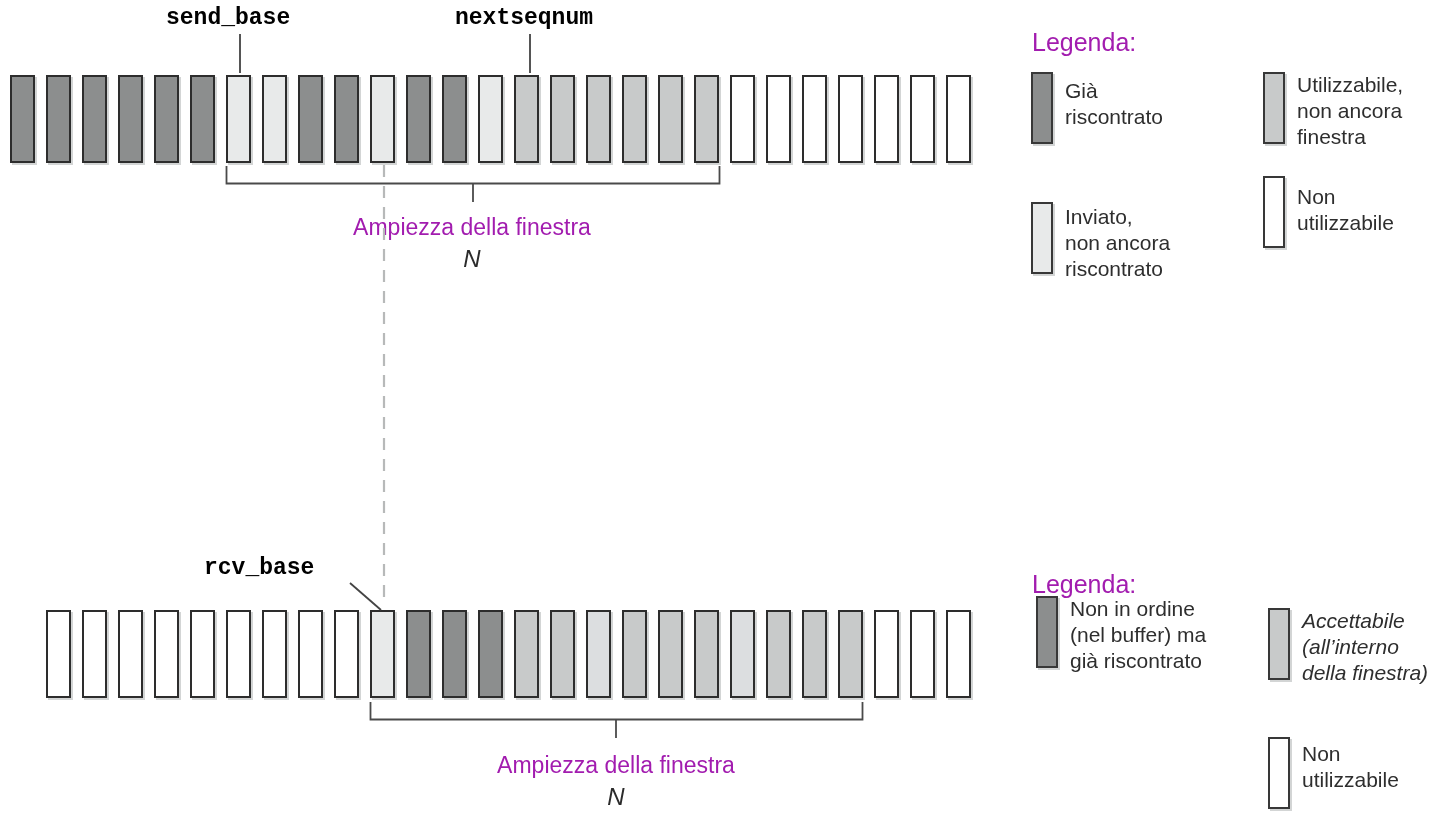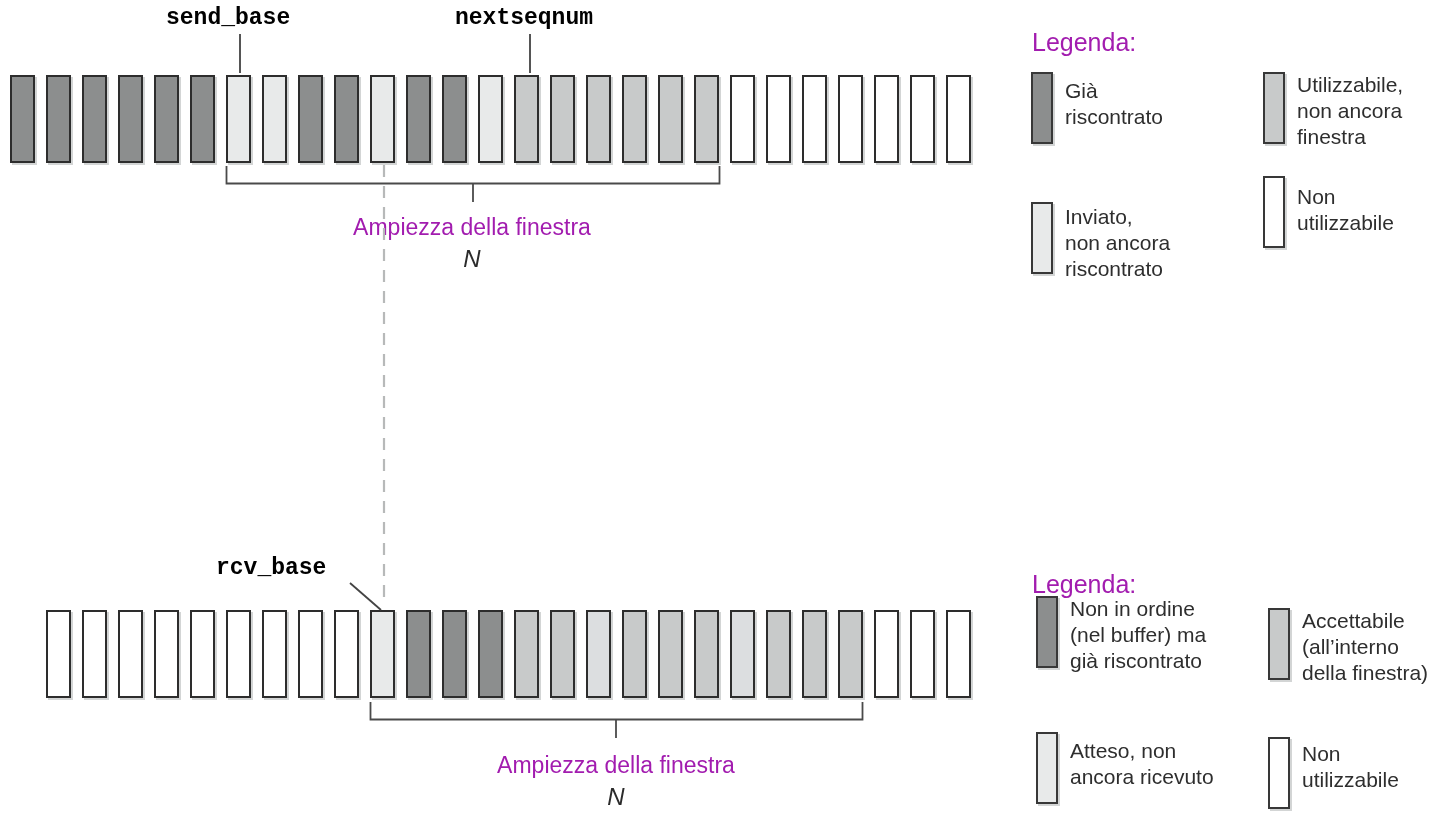--- a/index.html
+++ b/index.html
@@ -72,21 +72,21 @@
       <div class="bar" style="background: rgb(255, 255, 255);"></div>
       <div class="bar" style="background: rgb(255, 255, 255);"></div>
       <div class="bar" style="background: rgb(255, 255, 255);"></div>
       <div class="bar" style="background: rgb(255, 255, 255);"></div>
     </div>
 
   <div class="window-label" style="left:312px;top:214px;">Ampiezza della finestra</div>
   <div class="window-n" style="left:312px;top:245px;">N</div>
 
 
-  <div class="mono-label" style="left:216px;top:555px;">rcv_base</div>
+  <div class="mono-label" style="left:204px;top:555px;">rcv_base</div>
 
   <div class="bar-row" style="left:46px;top:610px;">
       <div class="bar" style="background: rgb(255, 255, 255);"></div>
       <div class="bar" style="background: rgb(255, 255, 255);"></div>
       <div class="bar" style="background: rgb(255, 255, 255);"></div>
       <div class="bar" style="background: rgb(255, 255, 255);"></div>
       <div class="bar" style="background: rgb(255, 255, 255);"></div>
       <div class="bar" style="background: rgb(255, 255, 255);"></div>
       <div class="bar" style="background: rgb(255, 255, 255);"></div>
       <div class="bar" style="background: rgb(255, 255, 255);"></div>
@@ -156,30 +156,25 @@
   </div>
 
   <div class="legend-title" style="left:1032px;top:570px;">Legenda:</div>
 
   <div class="legend-item" style="left:1036px;top:596px;">
     <div class="legend-swatch" style="background: rgb(140, 142, 142);"></div>
     <div class="legend-label">Non in ordine
 (nel buffer) ma
 già riscontrato</div>
   </div>
-  <div class="legend-item" style="left:1268px;top:608px;">
+  <div class="legend-item" style="left:1268px;top:608px;font-style:italic;">
     <div class="legend-swatch" style="background: rgb(200, 202, 202);"></div>
     <div class="legend-label">Accettabile
 (all’interno
 della finestra)</div>
-  </div>
-  <div class="legend-item" style="left:1036px;top:732px;">
-    <div class="legend-swatch" style="background: rgb(232, 234, 234);"></div>
-    <div class="legend-label" style="margin-top:6px;">Atteso, non
-ancora ricevuto</div>
   </div>
   <div class="legend-item" style="left:1268px;top:737px;">
     <div class="legend-swatch" style="background: rgb(255, 255, 255);"></div>
     <div class="legend-label" style="margin-top:4px;">Non
 utilizzabile</div>
   </div>
 
 </div>
 
 </body></html>

